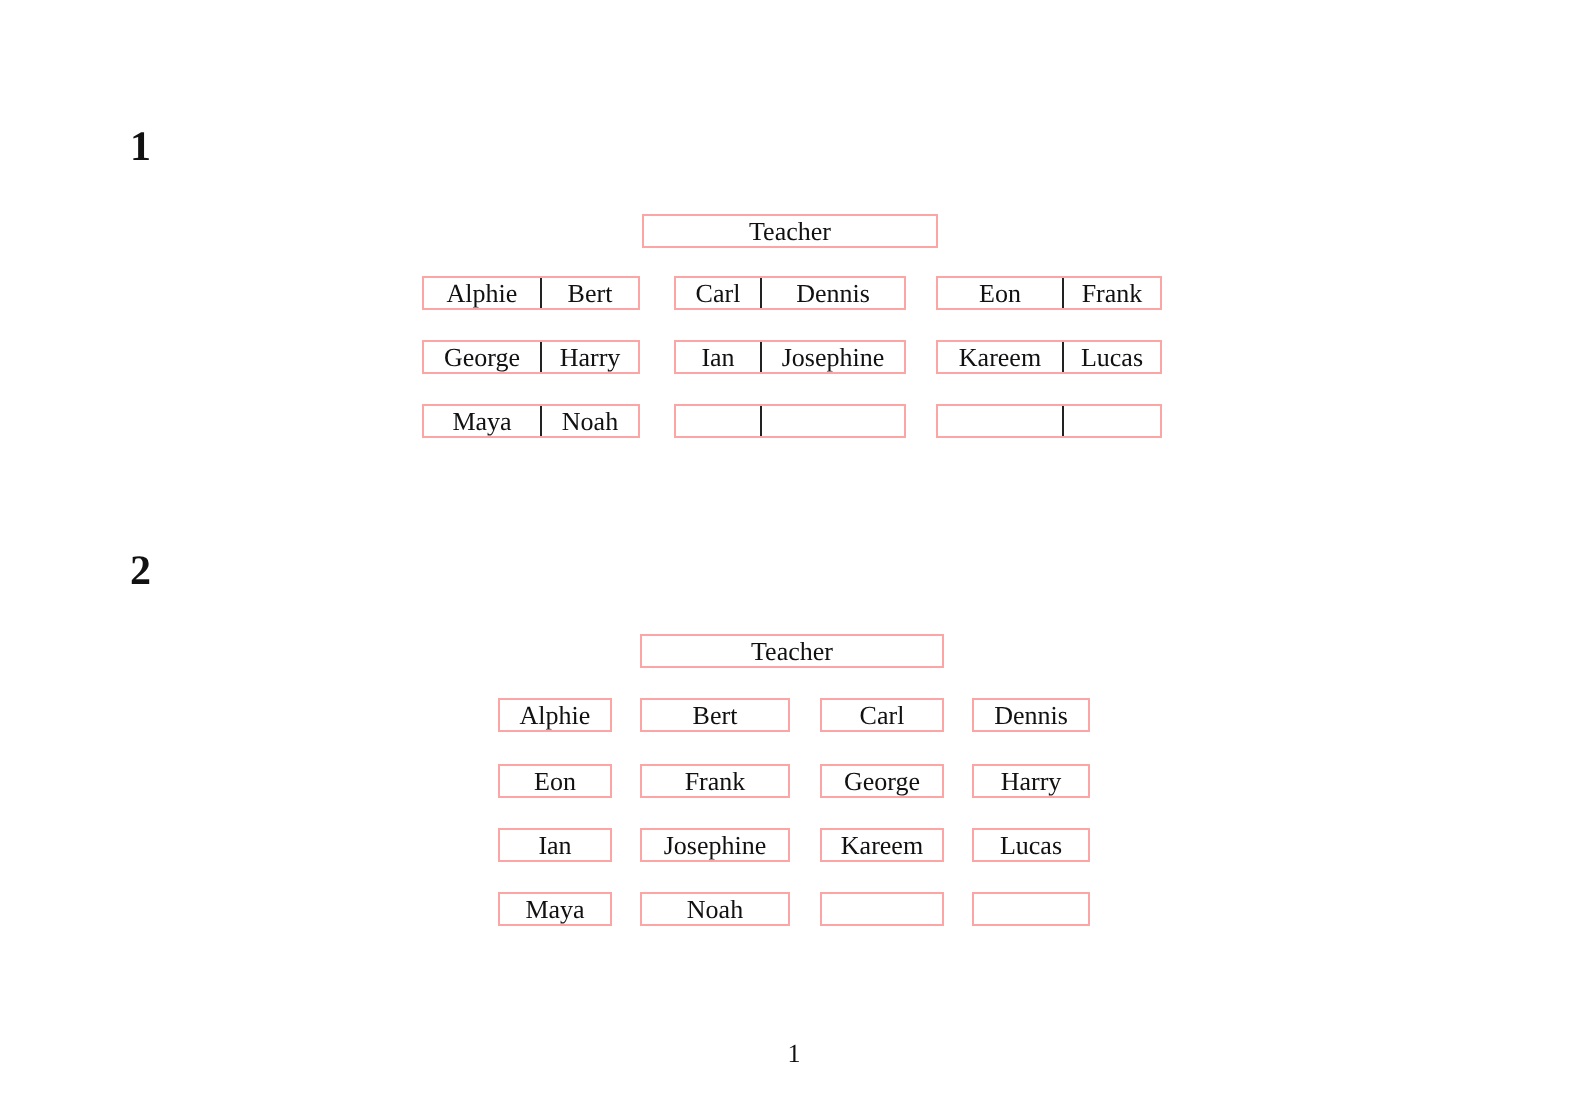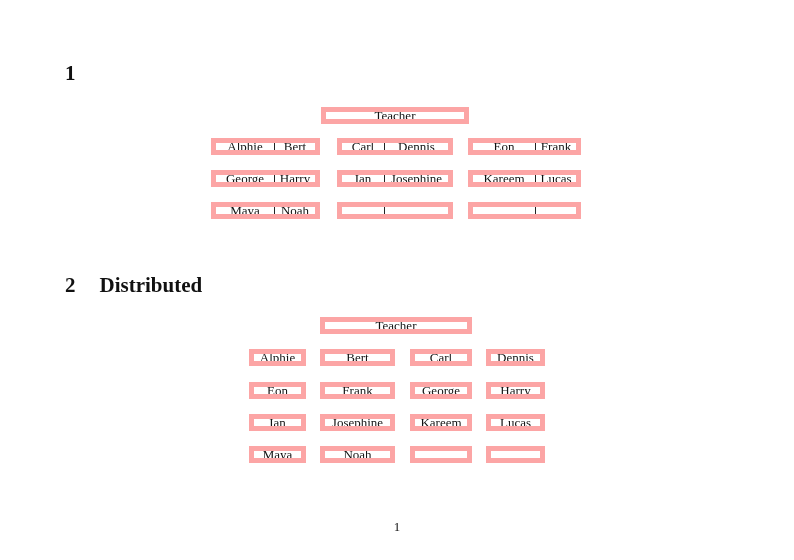--- a/index.html
+++ b/index.html
@@ -17,21 +17,21 @@
     display:flex;
     column-gap:24px;
     font-weight:bold;
     font-size:21px;
     line-height:26px;
     white-space:nowrap;
   }
   .box {
     position:absolute;
     height:17px;
-    border:5px solid #fca5a5;
+    border:1px solid #fca5a5;
     display:flex;
     background:#ffffff;
   }
   .cell {
     flex:1 1 auto;
     height:100%;
     display:flex;
     align-items:center;
     justify-content:center;
     font-size:13px;
@@ -95,21 +95,20 @@
     <span class="cell fixed" style="width:42px"></span>
     <span class="cell"></span>
   </div>
   <div class="box" style="left:468px;top:202px;width:113px">
     <span class="cell fixed" style="width:62px"></span>
     <span class="cell"></span>
   </div>
 
   <div class="heading" style="left:65px;top:272px">
     <span>2</span>
-    <span>Distributed</span>
   </div>
 
   <div class="box" style="left:320px;top:317px;width:152px">
     <span class="cell">Teacher</span>
   </div>
 
   <div class="box" style="left:249px;top:349px;width:57px">
     <span class="cell">Alphie</span>
   </div>
   <div class="box" style="left:320px;top:349px;width:75px">

